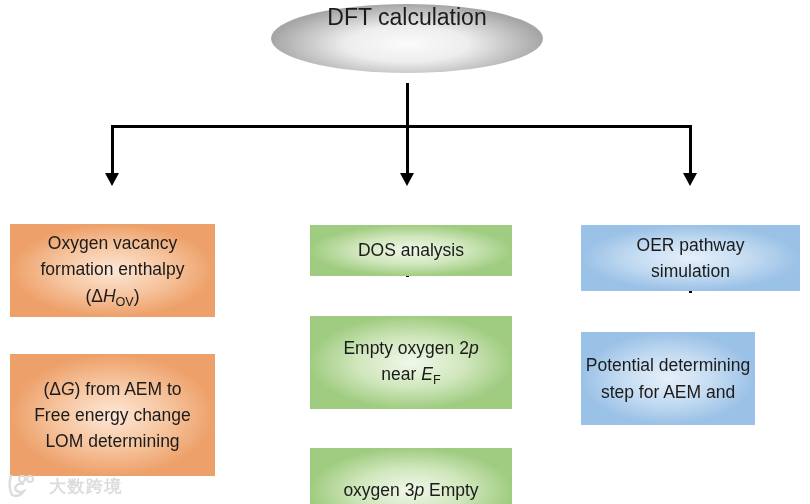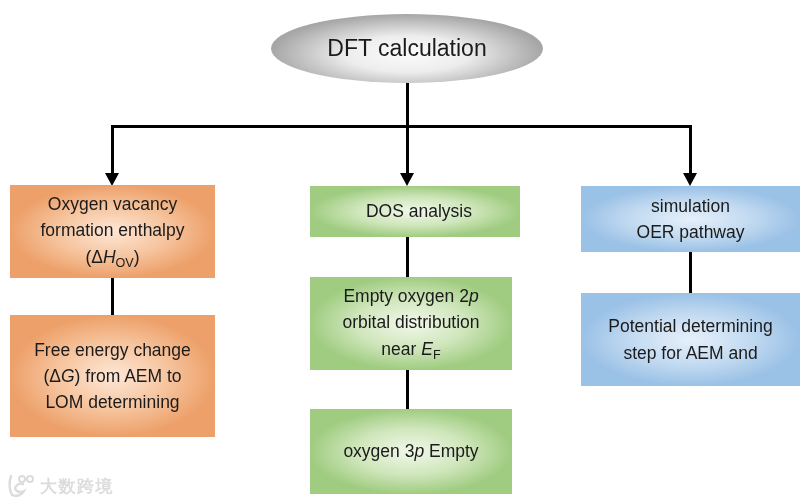--- a/index.html
+++ b/index.html
@@ -14,45 +14,45 @@
   html,body{margin:0;padding:0;}
   body{font-family:"Liberation Sans", sans-serif;}
   .canvas{
     position:relative; width:810px; height:504px;
     background:#ffffff; overflow:hidden;
     color:var(--text);
   }
   .node{
     position:absolute; display:flex; flex-direction:column;
     justify-content:center; align-items:center; text-align:center;
-    font-size:17.5px; line-height:1.5; color:var(--text);
+    font-size:17.5px; line-height:1.5; color:var(--text);margin-top:39px;
   }
   .node .ln{white-space:nowrap;}
   .orange{background:radial-gradient(ellipse farthest-side at 50% 50%, var(--orange-center) 0%, var(--orange-mid) 55%, var(--orange-edge) 100%);}
   .green{background:radial-gradient(ellipse farthest-side at 50% 50%, var(--green-center) 0%, var(--green-mid) 55%, var(--green-edge) 100%);}
   .blue{background:radial-gradient(ellipse farthest-side at 50% 50%, var(--blue-center) 0%, var(--blue-mid) 55%, var(--blue-edge) 100%);}
   .root-ellipse{
-    position:absolute; left:271px; top:14px; width:272px; height:69px;
+    position:absolute; left:271px; top:4px; width:272px; height:69px;
     border-radius:50%;
     background:radial-gradient(ellipse farthest-side at 50% 58%, var(--ellipse-center) 0%, #ededed 45%, var(--ellipse-edge) 100%);
-    display:flex; justify-content:center; align-items:center;
+    display:flex; justify-content:center; align-items:flex-start;
     font-size:23px; color:var(--text);
   }
   .vline{position:absolute; width:3px; background:var(--line);}
   .hline{position:absolute; height:3px; background:var(--line);}
   .arrow{
     position:absolute; width:0; height:0;
     border-left:7px solid transparent; border-right:7px solid transparent;
     border-top:13px solid var(--line);
   }
   .it{font-style:italic;}
   .sub{font-size:0.72em; vertical-align:-0.28em;}
   .watermark{
     position:absolute; left:8px; top:474px; height:24px;
-    display:flex; align-items:center; gap:2px;
+    display:flex; align-items:center; gap:11px;
     color:var(--watermark); font-size:17px; font-weight:bold; letter-spacing:1.5px;
   }
 </style>
 </head>
 <body>
 
 <div class="canvas">
 
   <div class="root-ellipse">
     <span class="ln">DFT calculation</span>
@@ -71,45 +71,44 @@
   <div class="vline" style="left:406px; top:370px; height:39px;"></div>
   <div class="vline" style="left:689px; top:252px; height:41px;"></div>
 
   <div class="node orange" style="left:10px; top:185px; width:205px; height:93px;">
     <span class="ln">Oxygen vacancy</span>
     <span class="ln">formation enthalpy</span>
     <span class="ln"><span>(Δ</span><span class="it">H</span><span class="sub">OV</span><span>)</span></span>
   </div>
 
   <div class="node orange" style="left:10px; top:315px; width:205px; height:122px;">
+    <span class="ln"><span>(Δ</span><span class="it">G</span><span>) from AEM to</span></span>
     <span class="ln">Free energy change</span>
-    <span class="ln"><span>(Δ</span><span class="it">G</span><span>) from AEM to</span></span>
     <span class="ln">LOM determining</span>
   </div>
 
-  <div class="node green" style="left:310px; top:186px; width:202px; height:51px;padding-left:8px;">
+  <div class="node green" style="left:310px; top:186px; width:202px; height:51px;">
     <span class="ln">DOS analysis</span>
   </div>
 
   <div class="node green" style="left:310px; top:277px; width:202px; height:93px;">
     <span class="ln"><span>Empty oxygen 2</span><span class="it">p</span></span>
-    <span class="ln">orbital distribution</span>
     <span class="ln"><span>near </span><span class="it">E</span><span class="sub">F</span></span>
   </div>
 
   <div class="node green" style="left:310px; top:409px; width:202px; height:85px;">
     <span class="ln"><span>oxygen 3</span><span class="it">p</span><span> Empty</span></span>
   </div>
 
   <div class="node blue" style="left:581px; top:186px; width:219px; height:66px;">
+    <span class="ln">OER pathway</span>
     <span class="ln">simulation</span>
-    <span class="ln">OER pathway</span>
   </div>
 
-  <div class="node blue" style="left:581px; top:293px; width:219px; height:93px;">
+  <div class="node blue" style="left:581px; top:293px; width:174px; height:93px;">
     <span class="ln">Potential determining</span>
     <span class="ln">step for AEM and</span>
   </div>
 
   <div class="watermark">
     <span style="display:inline-flex;">
       <svg width="30" height="24" viewBox="0 0 30 24" aria-hidden="true">
         <circle cx="14" cy="5" r="3" fill="none" stroke="#dcdcdc" stroke-width="2"></circle>
         <circle cx="22" cy="5" r="3" fill="none" stroke="#dcdcdc" stroke-width="2"></circle>
         <path d="M3 2 C1 8 1 16 4 21 C9 23 14 21 16 17 C12 19 8 18 7 14 C9 10 12 9 15 10" fill="none" stroke="#dcdcdc" stroke-width="2.4" stroke-linecap="round"></path>

